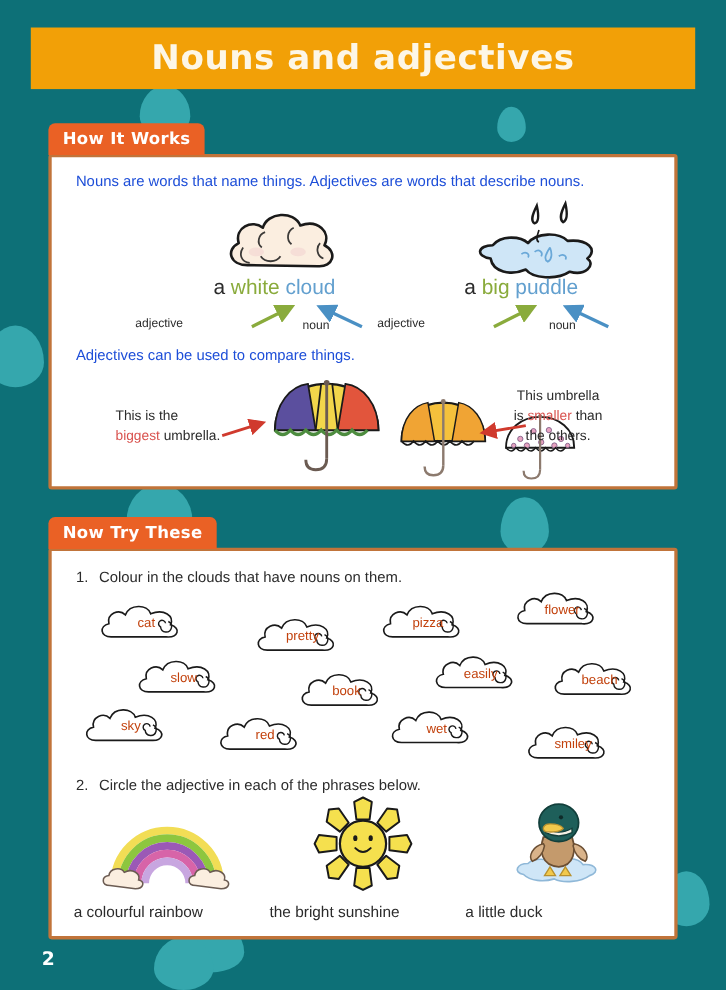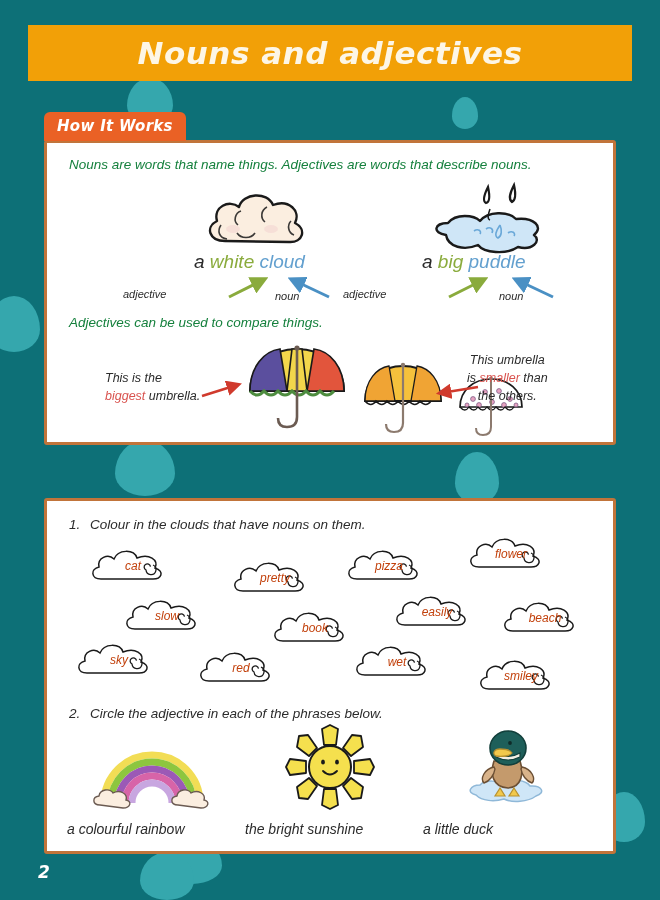--- a/index.html
+++ b/index.html
@@ -12,21 +12,20 @@
     background: #0d7077;
     font-family: "Liberation Sans", sans-serif;
     position: relative;
     overflow: hidden;
   }
   .page {
     position: absolute;
     inset: 0;
     width: 616px;
     height: 900px;
-    font-style: italic;
   }
 
   
   .droplet {
     position: absolute;
     background: #35a7ad;
     border-radius: 50% 50% 50% 50% / 60% 60% 40% 40%;
     z-index: 1;
   }
 
@@ -110,21 +109,21 @@
 
   #section-how { left: 44px; top: 112px; }
   #card-how { left: 44px; top: 140px; width: 572px; height: 305px; }
   #section-try { left: 44px; top: 470px; }
   #card-try { left: 44px; top: 498px; width: 572px; height: 356px; padding-left: 41px; }
 
   
   .body-text {
     font-family: "Liberation Sans", sans-serif;
     font-size: 13.5px;
-    color: #15803d;
+    color: #1d4ed8;
   }
   .intro-line {
     position: absolute;
     left: 22px;
     white-space: nowrap;
   }
 
   
   .example-phrase {
     position: absolute;
@@ -393,20 +392,21 @@
 
     <div class="umb-caption" style="left:420px; top:208px;text-align:center;">
       <span>This umbrella</span><br>
       <span>is</span>
       <span class="red">smaller</span>
       <span>than</span><br>
       <span>the others.</span>
     </div>
   </div>
 
+  <div class="tab" id="section-try">Now Try These</div>
 
   <div class="card" id="card-try">
 
     <div class="question" style="left:22px; top:16px;">
       <span>1.</span>
       <span style="padding-left:6px;">Colour in the clouds that have nouns on them.</span>
     </div>
 
     <div class="word-cloud" style="left:40px;  top:44px;">
       <svg width="92" height="42" viewBox="0 0 92 42">

